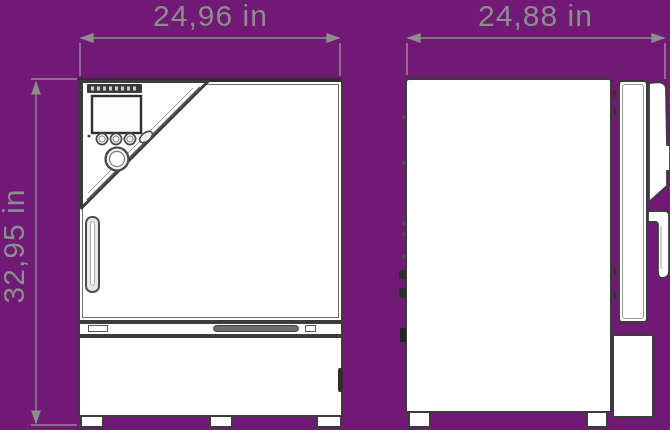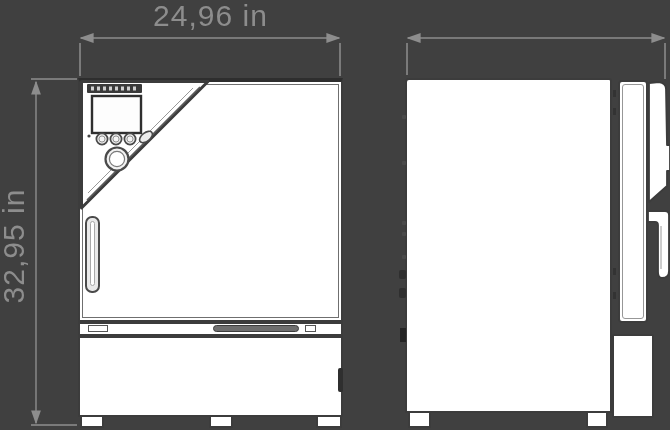--- a/index.html
+++ b/index.html
@@ -1,17 +1,17 @@
 <!DOCTYPE html>
 <html><head>
 <meta charset="utf-8">
 <style>
   html,body{margin:0;padding:0;background:#fff;}
   .canvas{
-    position:relative;width:670px;height:430px;background:#404040;
+    position:relative;width:670px;height:430px;background:#701a75;
     overflow:hidden;font-family:"Liberation Sans", sans-serif;
   }
   .abs{position:absolute;box-sizing:border-box;}
   .dim-label{
     position:absolute;color:#8d8d8d;font-size:30px;line-height:32px;
     text-align:center;letter-spacing:1px;white-space:nowrap;
   }
   
   .front-door-section{
     left:78px;top:78px;width:265px;height:244px;background:#fff;
@@ -171,16 +171,17 @@
     </g>
     <g stroke="#8d8d8d" stroke-width="1.4">
       <path d="M81,38 H339" marker-start="url(#arr)" marker-end="url(#arr)"></path>
       <path d="M408,38 H664" marker-start="url(#arr)" marker-end="url(#arr)"></path>
       <path d="M36,82 V423" marker-start="url(#arr)" marker-end="url(#arr)"></path>
     </g>
   </svg>
 
   <div class="dim-label" style="left:78px;top:0;width:265px;">24,96 in</div>
 
+  <div class="dim-label" style="left:405px;top:0;width:261px;">24,88 in</div>
 
   <div class="dim-label" style="left:-96px;top:230px;width:220px;transform:rotate(-90deg);">32,95 in</div>
 
 </div>
 
 </body></html>

